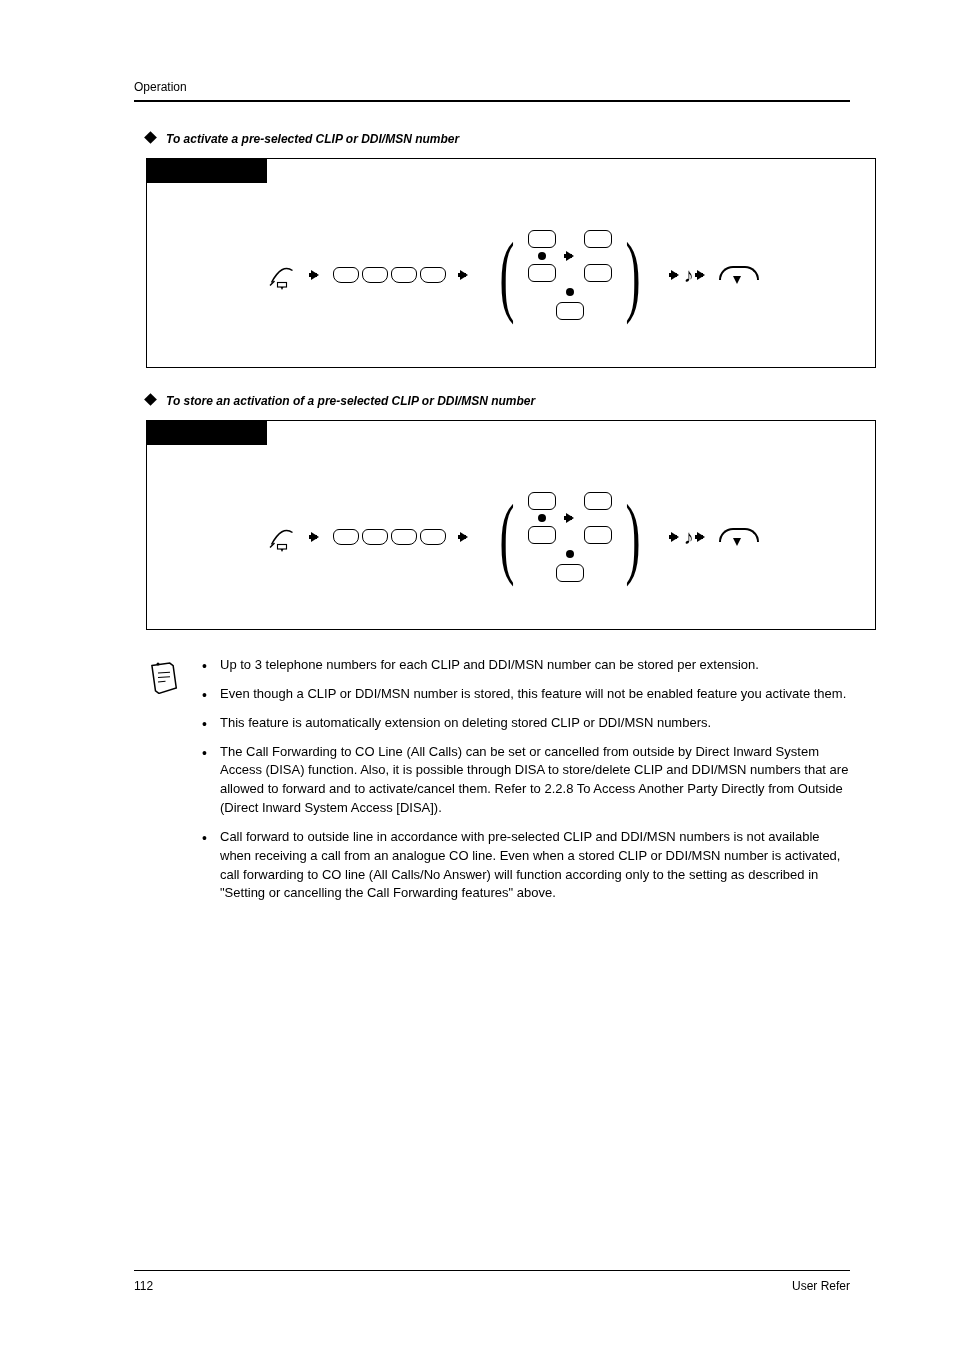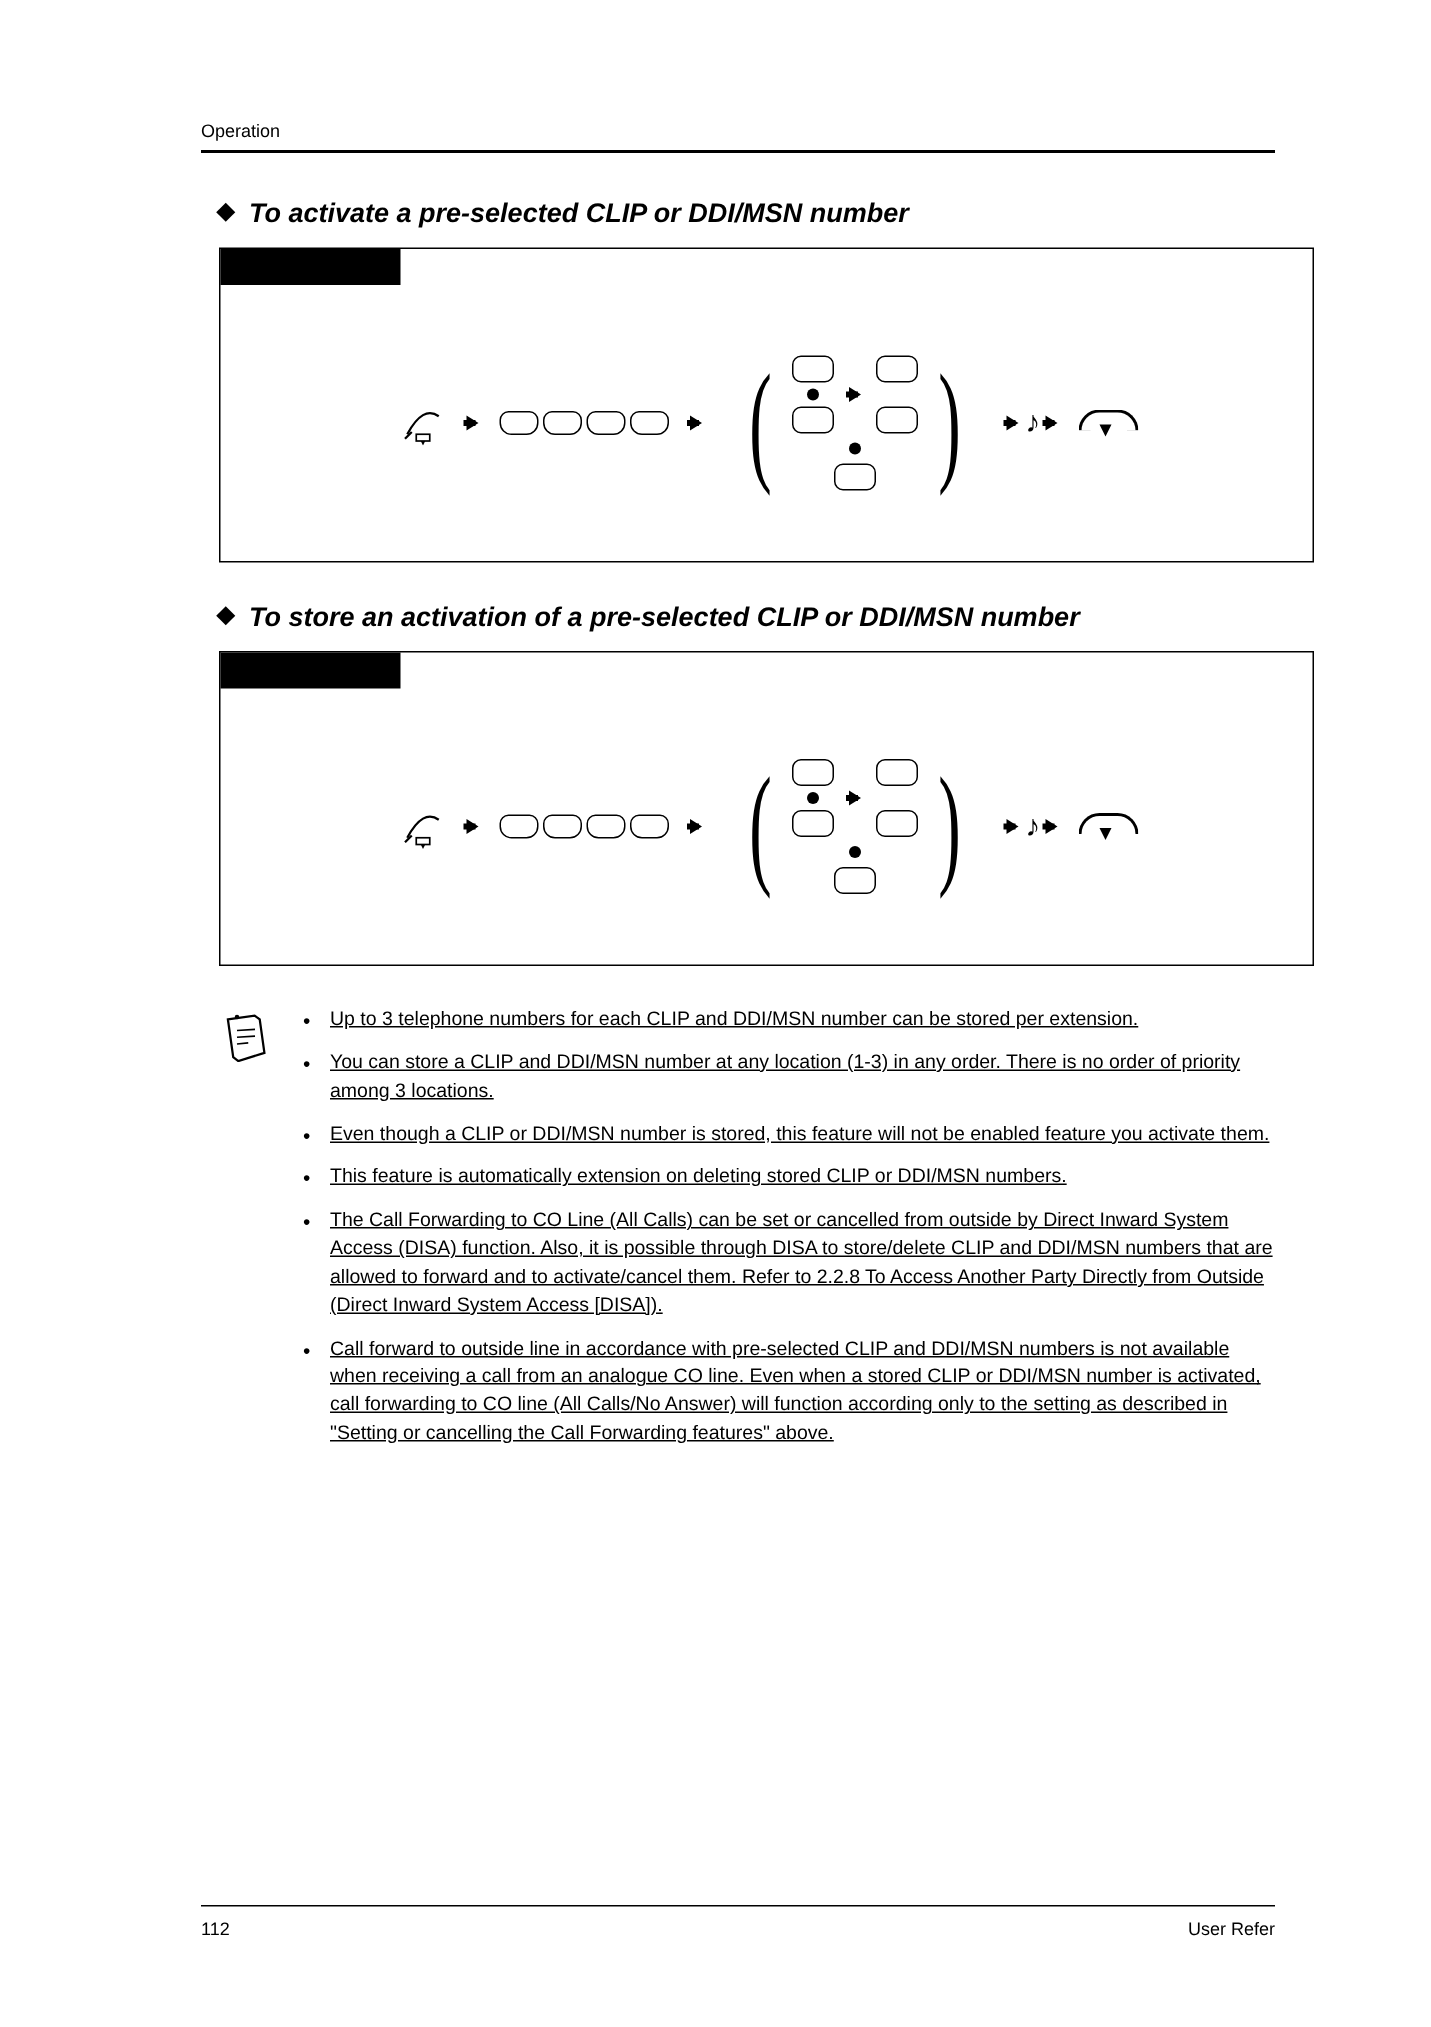--- a/index.html
+++ b/index.html
@@ -45,21 +45,21 @@
     content: "";
     position: absolute;
     left: -6px; top: -6px;
     width: 9px; height: 9px;
     background: #000;
     transform: rotate(45deg);
   }
   .section-title {
     font-weight: bold;
     font-style: italic;
-    font-size: 18px;
+    font-size: 12px;
   }
   .diagram-box {
     border: 1px solid #000;
     width: 730px;
     height: 210px;
     margin-left: 12px;
     margin-bottom: 26px;
     position: relative;
     box-sizing: border-box;
     background: #fff;
@@ -199,21 +199,20 @@
     list-style: none;
     padding: 0;
     margin: 0;
     font-size: 13px;
     line-height: 1.45;
   }
   .note-list li {
     position: relative;
     padding-left: 18px;
     margin-bottom: 10px;
-    text-decoration: underline;
   }
   .note-list li::before {
     content: "•";
     position: absolute;
     left: 0;
     top: 0;
     font-size: 14px;
   }
 
   .footer {
@@ -384,21 +383,20 @@
         <svg viewBox="0 0 48 48">
           <path d="M10 8 L34 8 L38 12 L38 42 L14 46 L10 42 Z" fill="none" stroke="#000" stroke-width="2" transform="rotate(-8 24 24)"></path>
           <circle cx="16" cy="8" r="2" fill="#000"></circle>
           <line x1="16" y1="20" x2="32" y2="19" stroke="#000" stroke-width="1.5"></line>
           <line x1="16" y1="26" x2="32" y2="25" stroke="#000" stroke-width="1.5"></line>
           <line x1="16" y1="32" x2="26" y2="31" stroke="#000" stroke-width="1.5"></line>
         </svg>
       </div>
       <ul class="note-list">
         <li>Up to 3 telephone numbers for each CLIP and DDI/MSN number can be stored per extension.</li>
-        <li>You can store a CLIP and DDI/MSN number at any location (1-3) in any order. There is no order of priority among 3 locations.</li>
         <li>Even though a CLIP or DDI/MSN number is stored, this feature will not be enabled feature you activate them.</li>
         <li>This feature is automatically extension on deleting stored CLIP or DDI/MSN numbers.</li>
         <li>The Call Forwarding to CO Line (All Calls) can be set or cancelled from outside by Direct Inward System Access (DISA) function. Also, it is possible through DISA to store/delete CLIP and DDI/MSN numbers that are allowed to forward and to activate/cancel them. Refer to 2.2.8   To Access Another Party Directly from Outside (Direct Inward System Access [DISA]).</li>
         <li>Call forward to outside line in accordance with pre-selected CLIP and DDI/MSN numbers is not available when receiving a call from an analogue CO line. Even when a stored CLIP or DDI/MSN number is activated, call forwarding to CO line (All Calls/No Answer) will function according only to the setting as described in "Setting or cancelling the Call Forwarding features" above.</li>
       </ul>
     </div>
 
   </div>
 
   <div class="footer">

